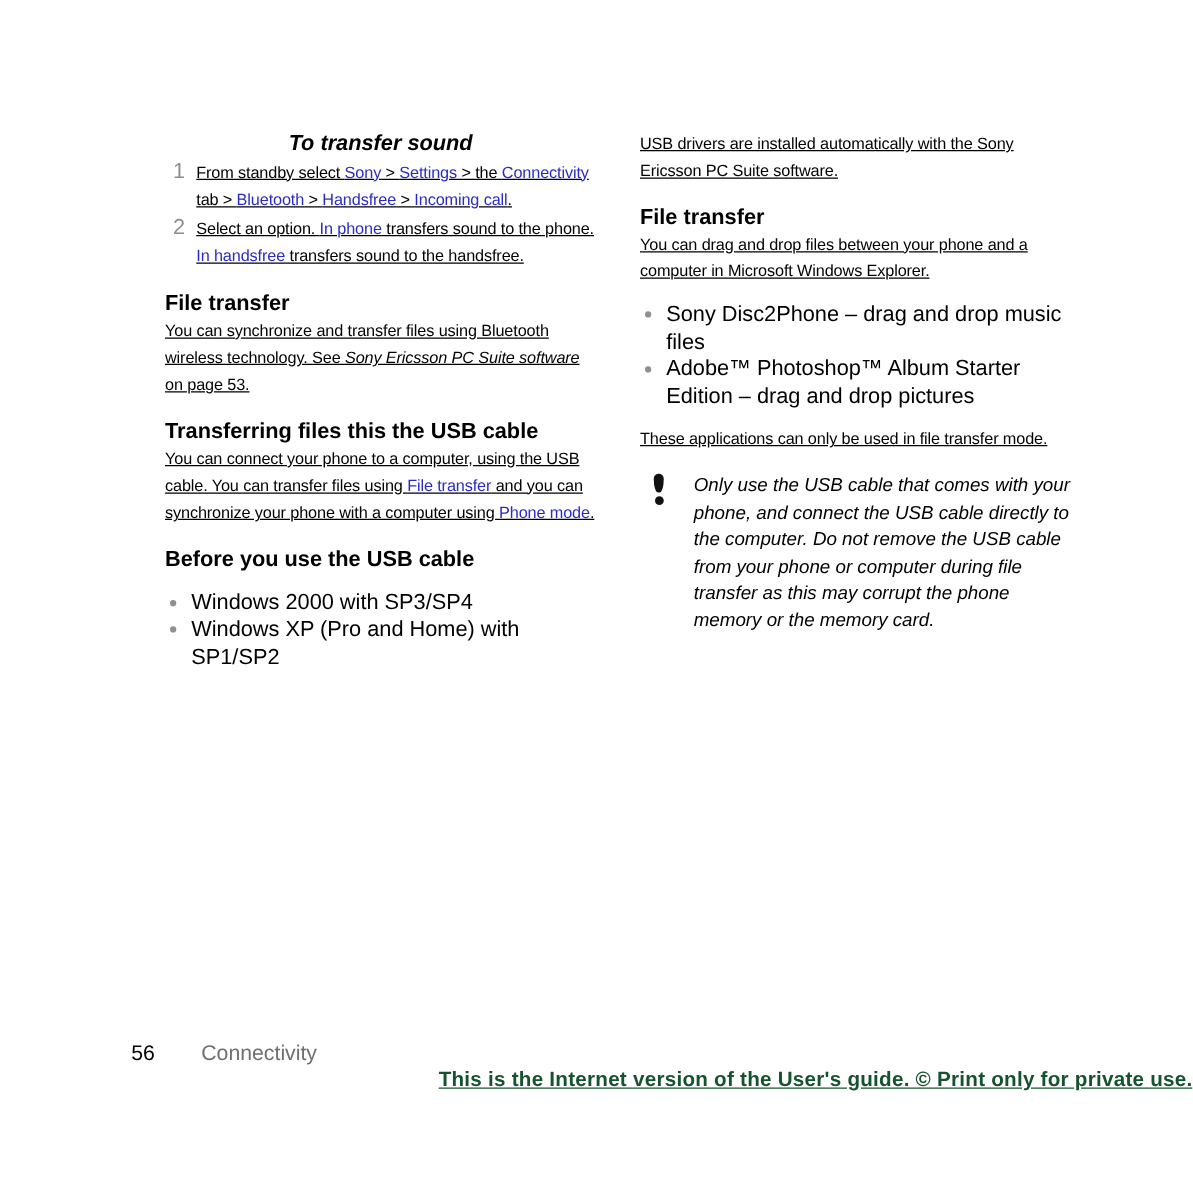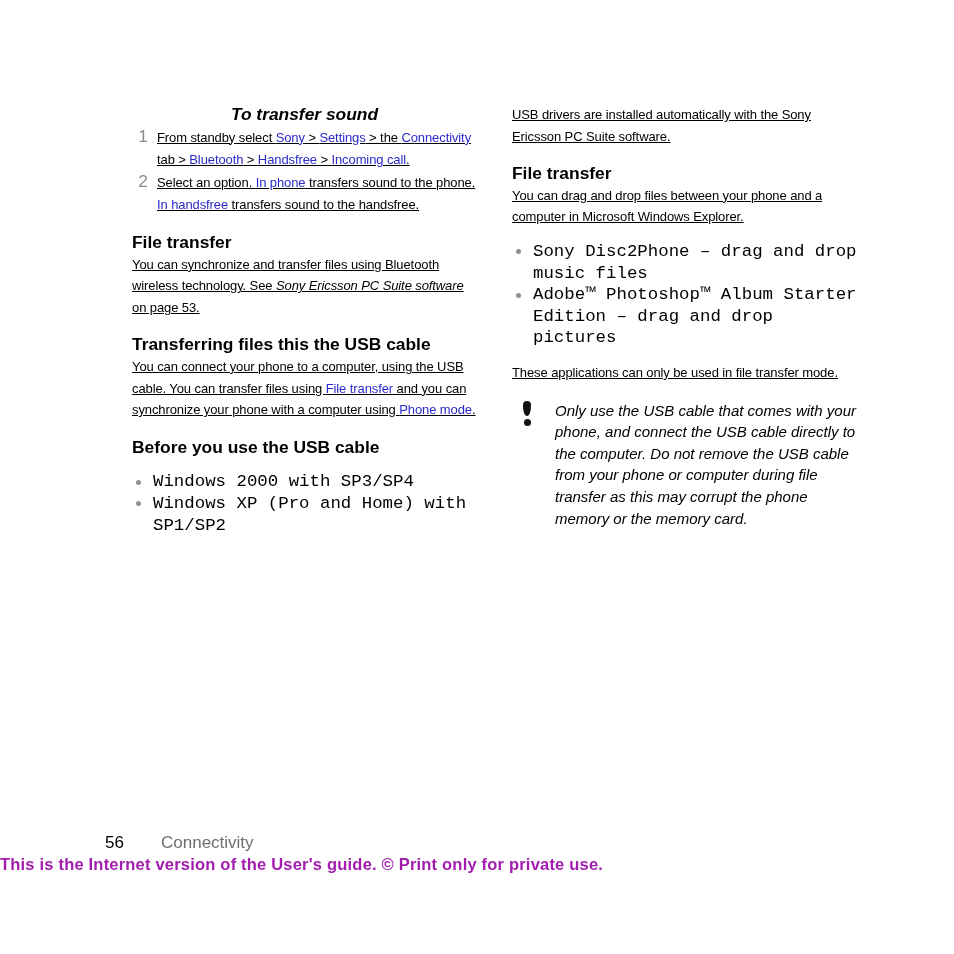--- a/index.html
+++ b/index.html
@@ -77,21 +77,21 @@
     left: 0;
     top: 0;
     width: 16px;
     text-align: right;
     color: #8d8d8d;
     font-size: 17.4px;
     line-height: 21.6px;
   }
 
   
-  .blist { margin: 0; padding: 0; font-family: Liberation Mono, monospace; }
+  .blist { margin: 0; padding: 0; }
   .bitem {
     position: relative;
     padding-left: 21px;
     font-size: 17.4px;
     line-height: 21.6px;
   }
   .bdot {
     position: absolute;
     left: 4px;
     top: 8.5px;
@@ -154,26 +154,27 @@
     top: 832px;
     font-size: 17px;
     line-height: 21px;
     color: #6f6f6f;
   }
   .footer-mark {
     position: absolute;
     left: 0;
     top: 854px;
     width: 954px;
-    text-align: left;
+    text-align: right;
     font-size: 16.5px;
     line-height: 21px;
     font-weight: bold;
-    color: #a21caf;
+    color: #14532d;
     letter-spacing: 0.2px;
+    text-decoration: underline;
   }
 </style>
 </head>
 <body>
 
 <div class="page">
 
   <div class="col col-left">
 
     <div class="h-bolditalic">To transfer sound</div>

